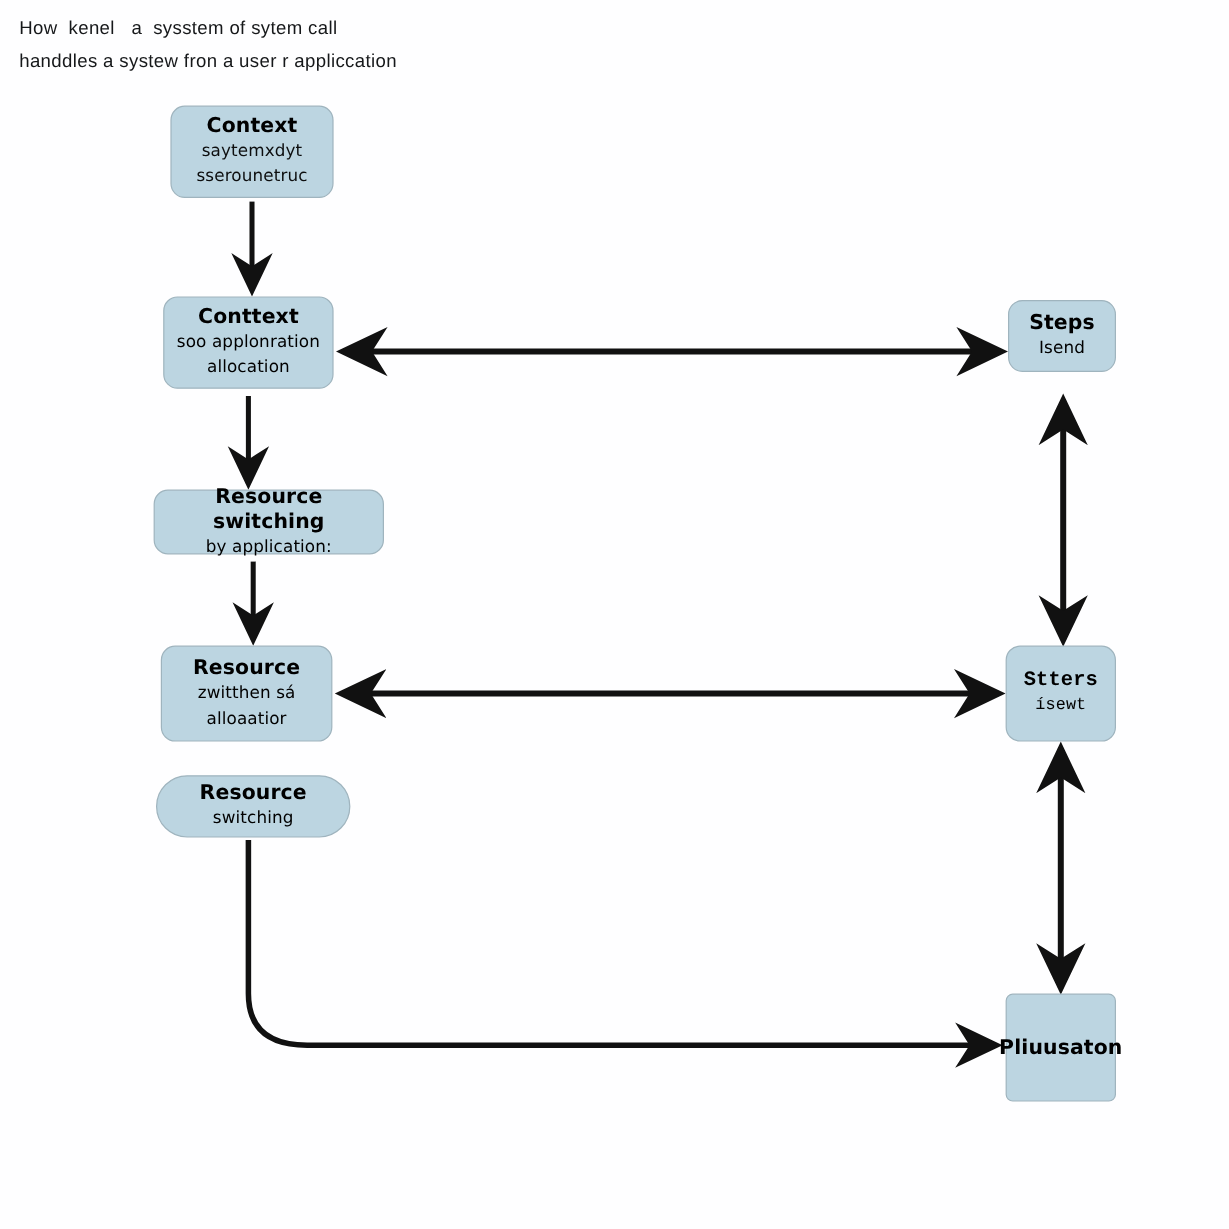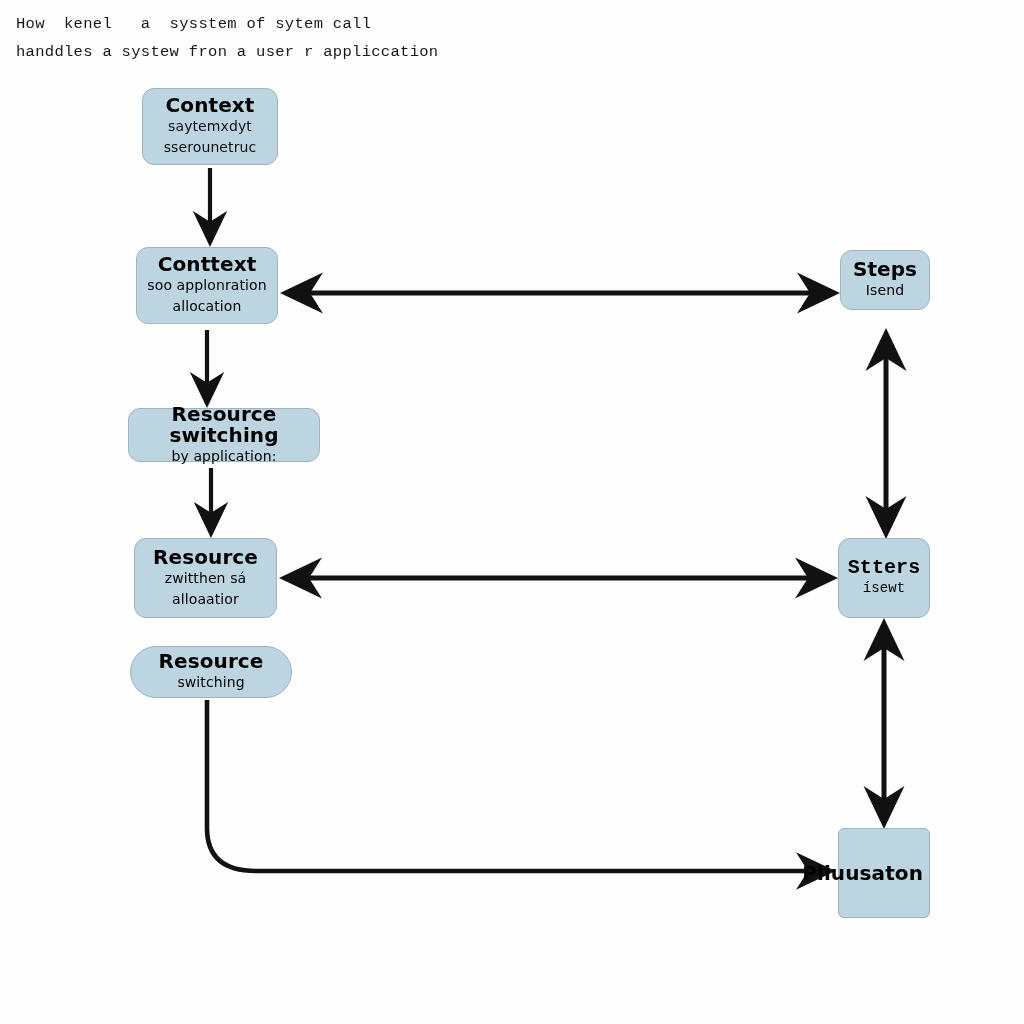--- a/index.html
+++ b/index.html
@@ -29,21 +29,21 @@
   }
   .caption {
     position: absolute;
     left: 16px;
     top: 10px;
     width: 560px;
     color: #16181a;
     font-size: 15.5px;
     line-height: 28px;
     letter-spacing: 0.3px;
-    font-family: Liberation Mono, monospace;
+    font-family: Liberation Sans, sans-serif;
   }
   .caption .cap-line {
     display: block;
     white-space: pre;
   }
   .node {
     position: absolute;
     box-sizing: border-box;
     background: #bcd5e1;
     border: 1.6px solid #9fb4be;
@@ -56,25 +56,24 @@
     padding: 4px 6px;
   }
   .node.rounded {
     border-radius: 12px;
   }
   .node.pill {
     border-radius: 44px;
   }
   .node.sharp {
     border-radius: 6px;
-    align-items: flex-end;
   }
   .node .title {
     font-weight: bold;
-    font-size: 20px;
+    font-size: 17px;
     line-height: 21px;
     letter-spacing: 0.1px;
   }
   .node .sub {
     font-size: 14px;
     line-height: 21px;
     letter-spacing: 0.1px;
   }
   .node .sub.blur1 {
     filter: blur(0.45px);

